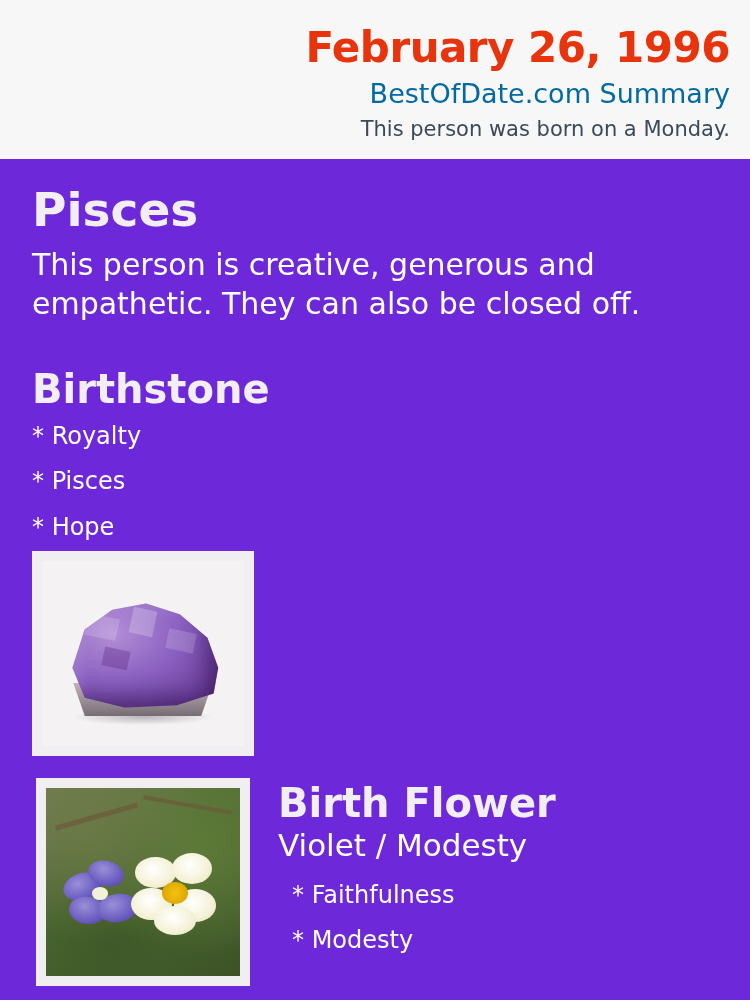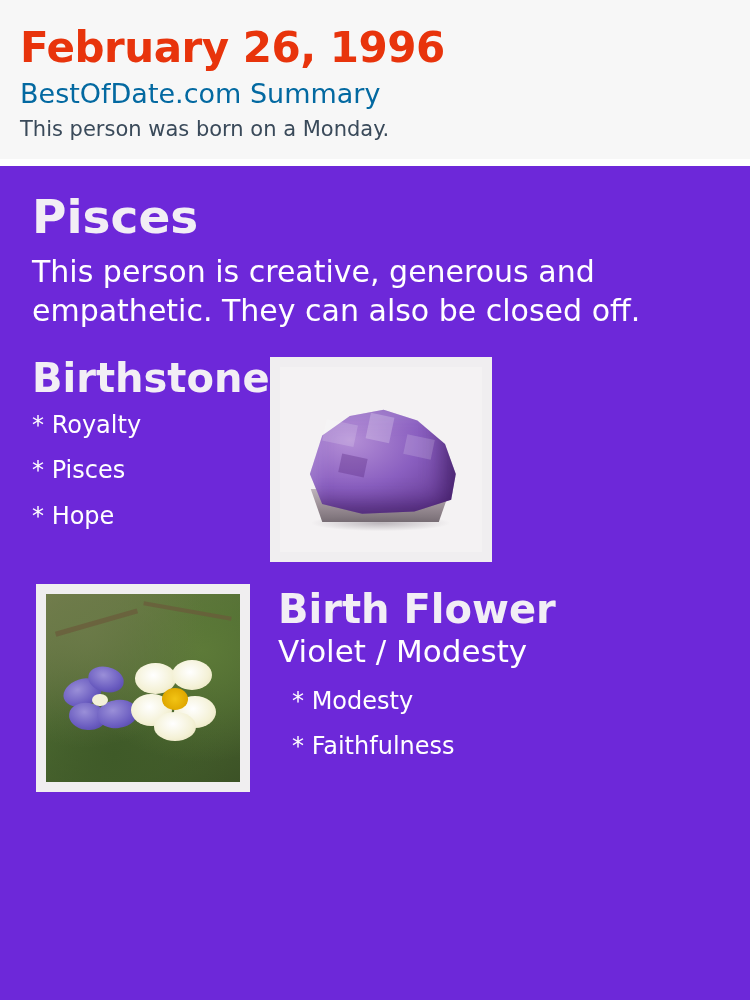--- a/index.html
+++ b/index.html
@@ -18,21 +18,21 @@
     height: 1000px;
     position: relative;
     display: flex;
     flex-direction: column;
   }
 
   
   .header {
     background: #f7f7f7;
     padding: 26px 20px 18px 20px;
-    text-align: left;
+    text-align: right;
     box-sizing: border-box;
   }
   .header-date {
     color: #e8340c;
     font-size: 42px;
     font-weight: bold;
     line-height: 1.05;
     letter-spacing: -0.5px;
   }
   .header-site {
@@ -72,24 +72,25 @@
   }
   .zodiac-desc {
     font-size: 30px;
     line-height: 1.32;
     color: #ffffff;
     max-width: 680px;
   }
 
   
   .stone-section {
-    margin-top: 26px;
+    margin-top: 44px;
     display: flex;
     align-items: flex-start;
-    justify-content: flex-start;
+    justify-content: center;
+    flex-direction: column;
   }
   .stone-text {
     flex: 0 0 auto;
     max-width: 430px;
   }
   .section-title {
     font-size: 40px;
     font-weight: bold;
     color: #f2eef5;
     line-height: 1.05;
@@ -319,19 +320,19 @@
             <div class="p p3"></div>
             <div class="p p4"></div>
             <div class="p p5"></div>
             <div class="c"></div>
           </div>
         </div>
       </div>
       <div class="flower-text">
         <div class="section-title">Birth Flower</div>
         <div class="section-name">Violet / Modesty</div>
+        <div class="flower-trait">* Faithfulness</div>
         <div class="flower-trait">* Modesty</div>
-        <div class="flower-trait">* Faithfulness</div>
       </div>
     </div>
 
   </div>
 </div>
 
 </body></html>

